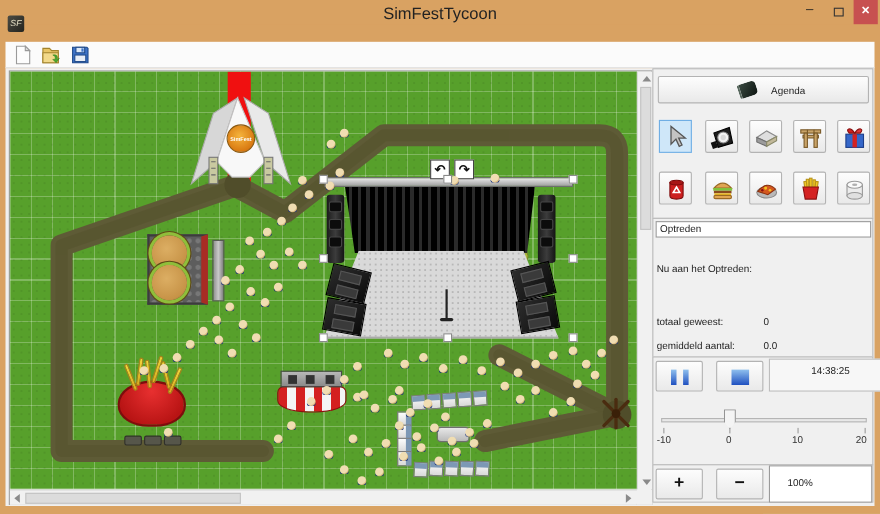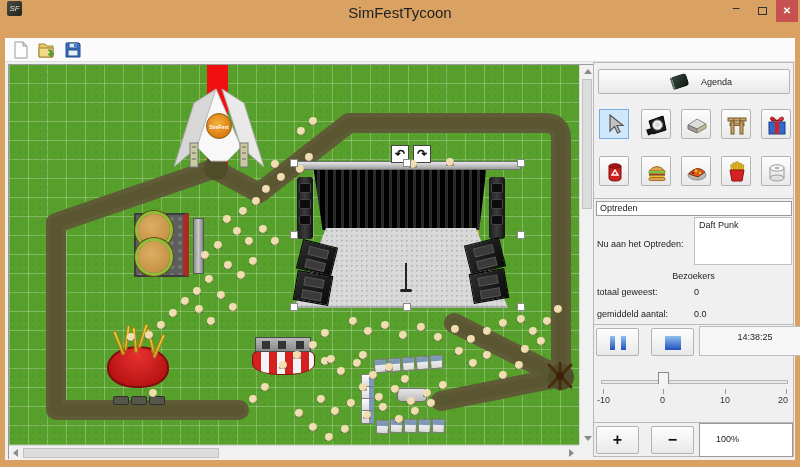--- a/index.html
+++ b/index.html
@@ -1,20 +1,20 @@
 <!DOCTYPE html>
 <html><head>
 <meta charset="utf-8">
 <style>
   * { margin:0; padding:0; box-sizing:border-box; }
   html,body { width:800px; height:467px; overflow:hidden; font-family:"Liberation Sans",sans-serif; }
   .win { position:absolute; inset:0; background:#d9a262; }
   
   .titlebar { position:absolute; left:0; top:0; width:800px; height:22px; background:#d9a262; }
-  .app-icon { position:absolute; left:7px; top:1px; width:15px; height:15px; background:linear-gradient(135deg,#4c4c44,#23231e); color:#e8e2c8; font-size:8px; font-weight:normal; font-style:italic; text-align:center; line-height:15px; border-radius:2px; }
+  .app-icon { position:absolute; left:7px; top:14px; width:15px; height:15px; background:linear-gradient(135deg,#4c4c44,#23231e); color:#e8e2c8; font-size:8px; font-weight:normal; font-style:italic; text-align:center; line-height:15px; border-radius:2px; }
   .title-text { position:absolute; left:0; right:0; top:4px; text-align:center; font-size:15px; color:#222; }
   .win-btn { position:absolute; top:0; height:22px; text-align:center; color:#222; }
   .btn-min { left:724px; width:24px; font-size:12px; line-height:16px; }
   .btn-max { left:750px; width:24px; }
   .btn-max i { display:block; margin:7px auto 0; width:9px; height:8px; border:1px solid #333; }
   .btn-close { left:776px; width:22px; background:#c75050; color:#fff; font-size:10px; font-weight:bold; line-height:22px; }
   
   .menubar { position:absolute; left:5px; top:22px; width:790px; height:16px; background:#f6f6f6; border-bottom:1px solid #dcdcdc; font-size:9px; color:#222; }
   .menu-item { display:inline-block; padding:2px 5px 0 5px; }
   .toolbar { position:absolute; left:5px; top:38px; width:790px; height:24px; background:#fbfbfb; border-bottom:1px solid #e0e0e0; }
@@ -538,22 +538,20 @@
             <ellipse cx="12" cy="18" rx="7" ry="3" fill="#e0e0e0" stroke="#9a9a9a"></ellipse>
             <ellipse cx="12" cy="8" rx="7" ry="3.2" fill="#fafafa" stroke="#9a9a9a"></ellipse>
             <ellipse cx="12" cy="8" rx="2.4" ry="1.2" fill="#b0b0b0"></ellipse>
           </svg>
         </div>
       </div>
 
       <div class="pbox" style="top:136px; height:127px;">
         <div class="inputbox" style="left:2px; top:2px; width:196px; height:15px;">Optreden</div>
         <div class="divlabel" style="left:3px; top:40px;">Nu aan het Optreden:</div>
-        <div class="listbox" style="left:100px; top:18px; width:98px; height:48px;">Daft Punk</div>
-        <div class="divlabel" style="left:0; top:72px; width:199px; text-align:center;">Bezoekers</div>
         <div class="divlabel" style="left:3px; top:88px;">totaal geweest:</div>
         <div class="divlabel" style="left:100px; top:88px;">0</div>
         <div class="divlabel" style="left:3px; top:110px;">gemiddeld aantal:</div>
         <div class="divlabel" style="left:100px; top:110px;">0.0</div>
       </div>
 
       <div class="pbox" style="top:262px; height:99px;">
         <div class="btn media-btn" style="left:2px; top:3px;">
           <span class="pause-i"></span>
             <span class="pause-i"></span>

